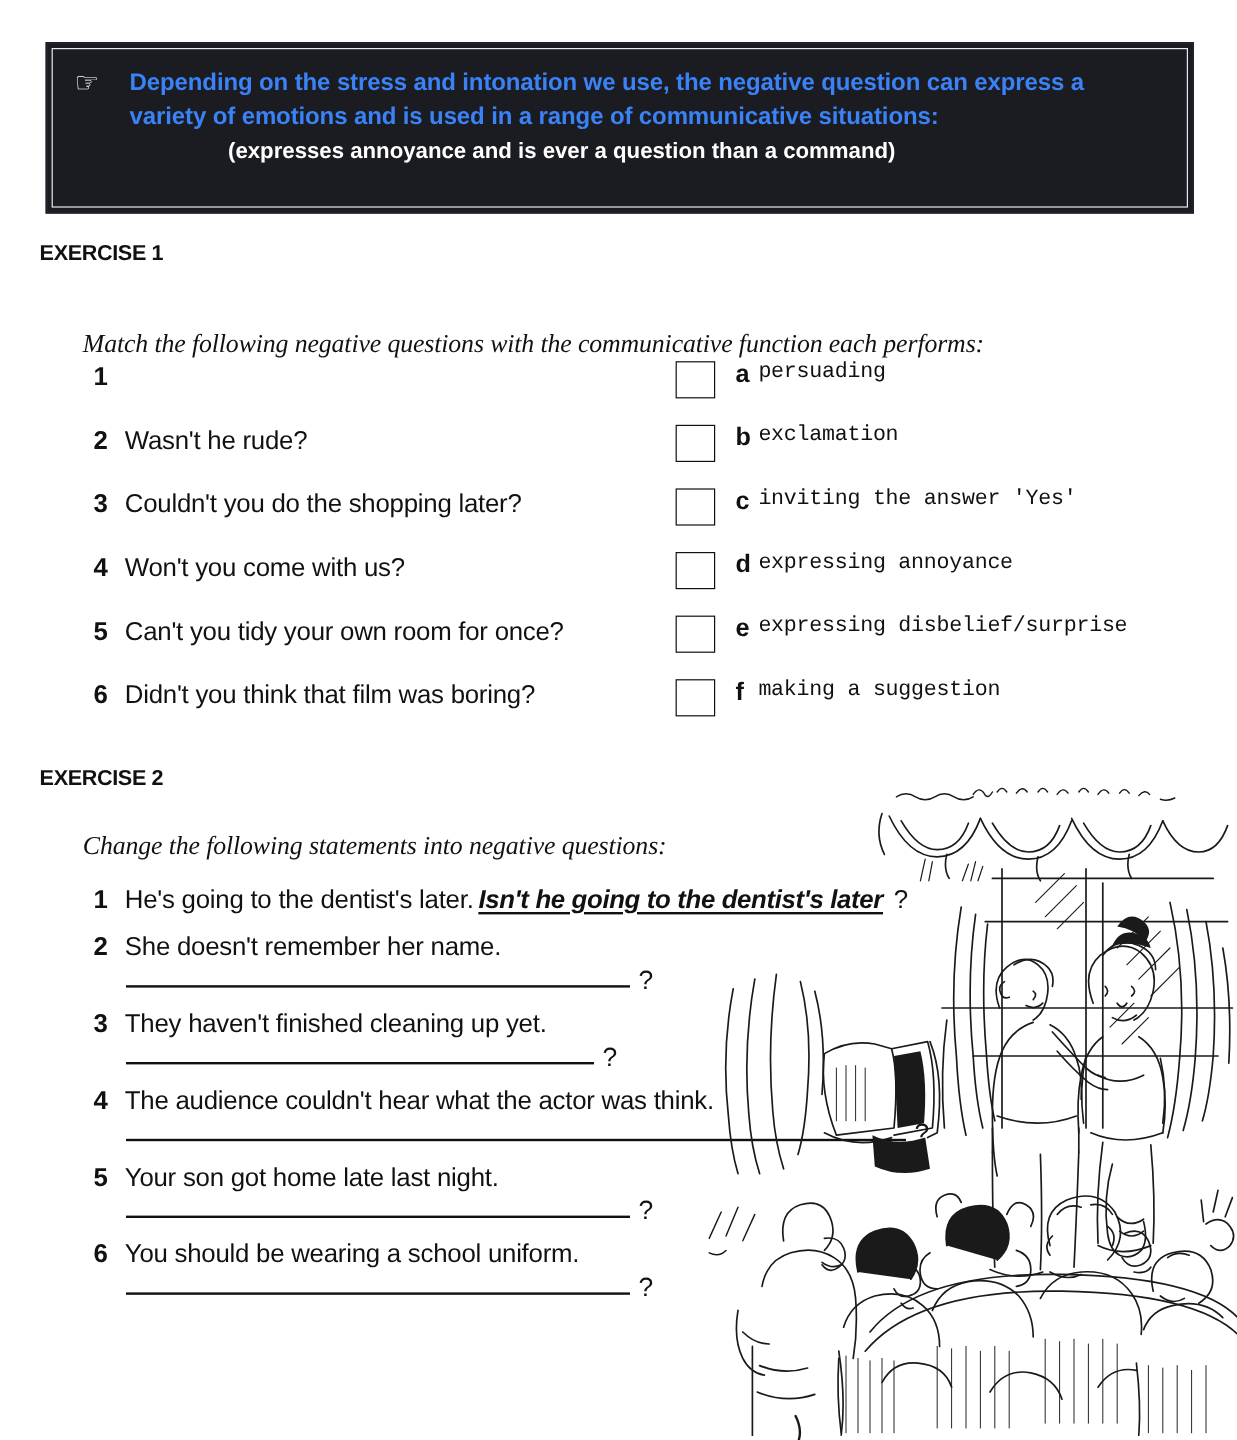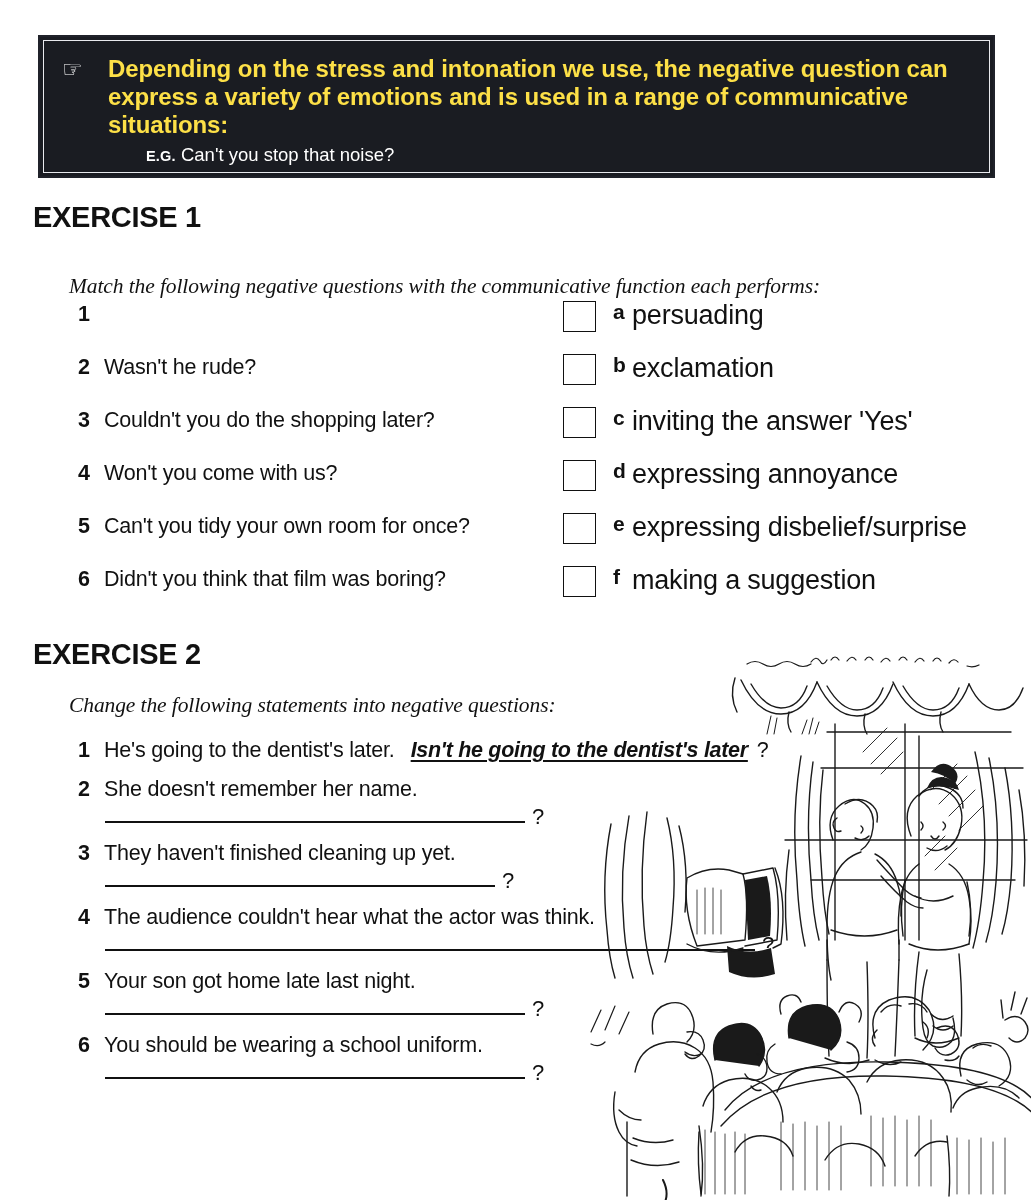--- a/index.html
+++ b/index.html
@@ -43,23 +43,23 @@
   .hand-icon {
     color: #ffffff;
     font-size: 23px;
     line-height: 26px;
     width: 46px;
     flex: 0 0 46px;
     margin-top: 1px;
     letter-spacing: -1px;
   }
   .callout-main {
-    color: #fde047;
-    font-weight: bold;
-    font-size: 24px;
+    color: #3b82f6;
+    font-weight: bold;
+    font-size: 20px;
     line-height: 28px;
     letter-spacing: -0.1px;
   }
   .eg-line {
     color: #ffffff;
     font-size: 18.5px;
     line-height: 27px;
     margin-left: 84px;
     margin-top: 2px;
     white-space: nowrap;
@@ -76,21 +76,21 @@
     font-size: 18.5px;
     line-height: 27px;
     margin-left: 128px;
     margin-top: 1px;
     white-space: nowrap;
   }
 
   
   .ex-heading {
     position: absolute;
-    font-size: 29px;
+    font-size: 18px;
     font-weight: bold;
     letter-spacing: -0.3px;
   }
   #ex1-heading { left: 33px; top: 201px; }
   #ex2-heading { left: 33px; top: 638px; }
 
   .ex-instruction {
     position: absolute;
     font-family: "Liberation Serif", serif;
     font-style: italic;
@@ -141,23 +141,24 @@
     margin-top: 1px;
   }
   .opt-letter {
     font-weight: bold;
     font-size: 21px;
     margin-left: 17px;
     width: 19px;
     flex: 0 0 19px;
   }
   .opt-text {
-    font-size: 27px;
+    font-size: 18px;
     letter-spacing: -0.2px;
     white-space: nowrap;
+    font-family: Liberation Mono, monospace;
   }
 
   
   #ex2-list {
     position: absolute;
     left: 78px;
     top: 738px;
     width: 720px;
   }
   .s-item { position: relative; }
@@ -171,21 +172,21 @@
   .s-num {
     font-weight: bold;
     width: 26px;
     flex: 0 0 26px;
   }
   .answer-inline {
     font-style: italic;
     font-weight: bold;
     text-decoration: underline;
     text-underline-offset: 3px;
-    margin-left: 16px;
+    margin-left: 4px;
     letter-spacing: -0.3px;
   }
   .qmark-inline { margin-left: 9px; }
   .blank-row {
     display: flex;
     align-items: flex-end;
     margin-top: 9px;
     margin-left: 27px;
   }
   .blank-line {
@@ -210,24 +211,20 @@
   #illustration svg { display: block; }
 </style>
 </head>
 <body>
 
 <div class="callout">
   <div class="callout-inner">
     <div class="callout-row">
       <span class="hand-icon">☞</span>
       <span class="callout-main">Depending on the stress and intonation we use, the negative question can express a variety of emotions and is used in a range of communicative situations:</span>
-    </div>
-    <div class="eg-line">
-      <span class="eg-label">E.G.</span>
-      <span class="eg-text">Can't you stop that noise?</span>
     </div>
     <div class="paren-line">(expresses annoyance and is ever a question than a command)</div>
   </div>
 </div>
 
 <div class="ex-heading" id="ex1-heading">EXERCISE 1</div>
 <div class="ex-instruction" id="ex1-instruction">Match the following negative questions with the communicative function each performs:</div>
 
 <div id="ex1-list">
     <div class="q-row">

